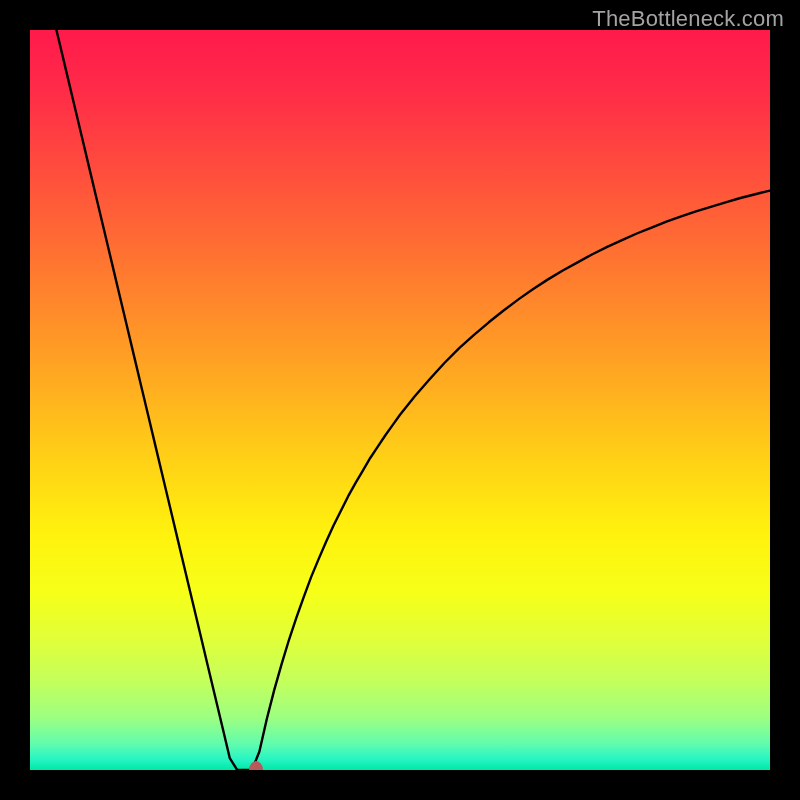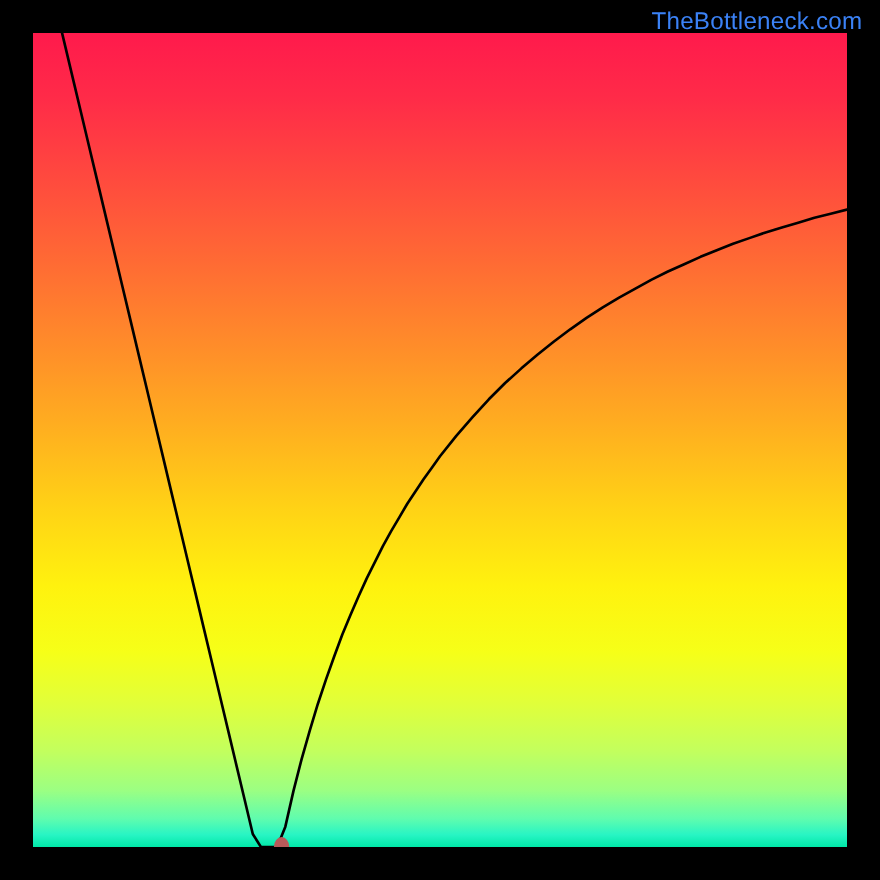--- a/index.html
+++ b/index.html
@@ -24,21 +24,21 @@
     left: 30px;
     top: 30px;
     width: 740px;
     height: 740px;
     overflow: hidden;
   }
   .watermark {
     position: absolute;
     top: 6px;
     right: 16px;
-    color: #3b82f6;
+    color: #a3a3a3;
     font-size: 22px;
     font-weight: 500;
     letter-spacing: 0.2px;
     z-index: 20;
   }
   svg.curve {
     position: absolute;
     left: 0;
     top: 0;
     width: 740px;

